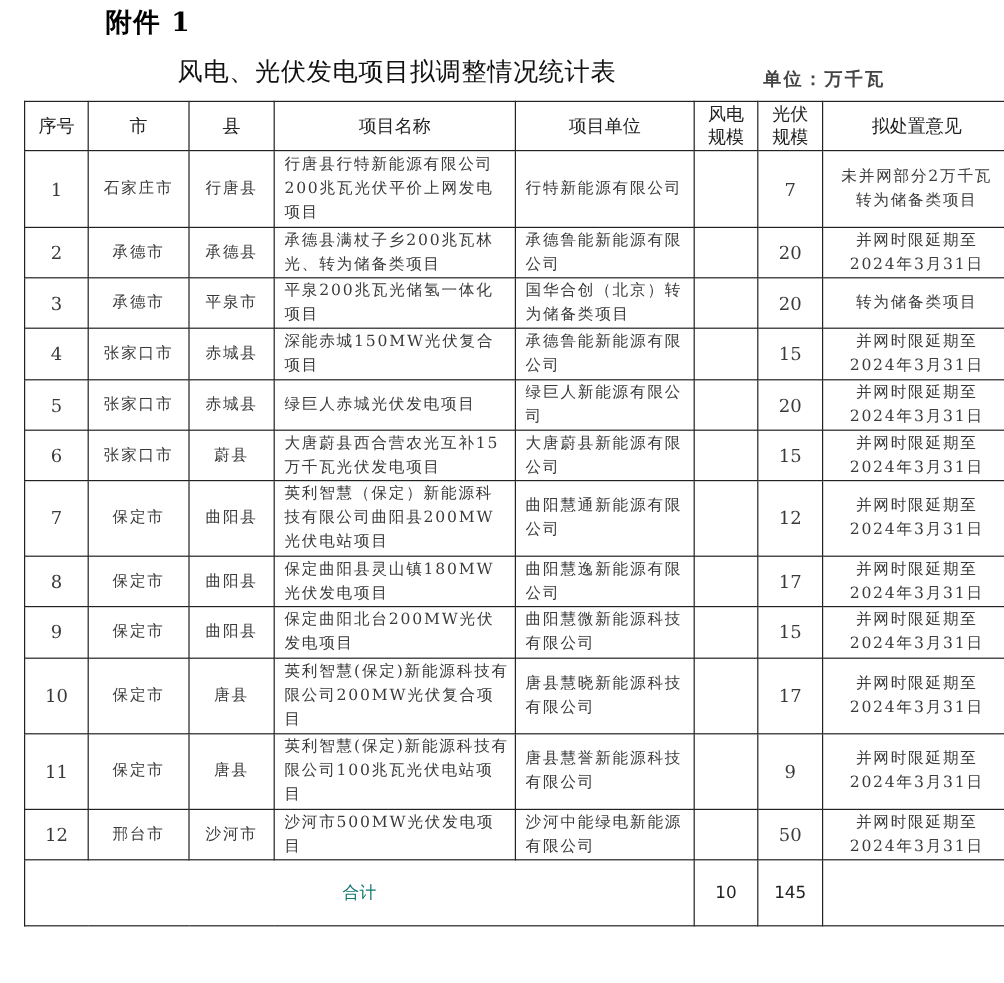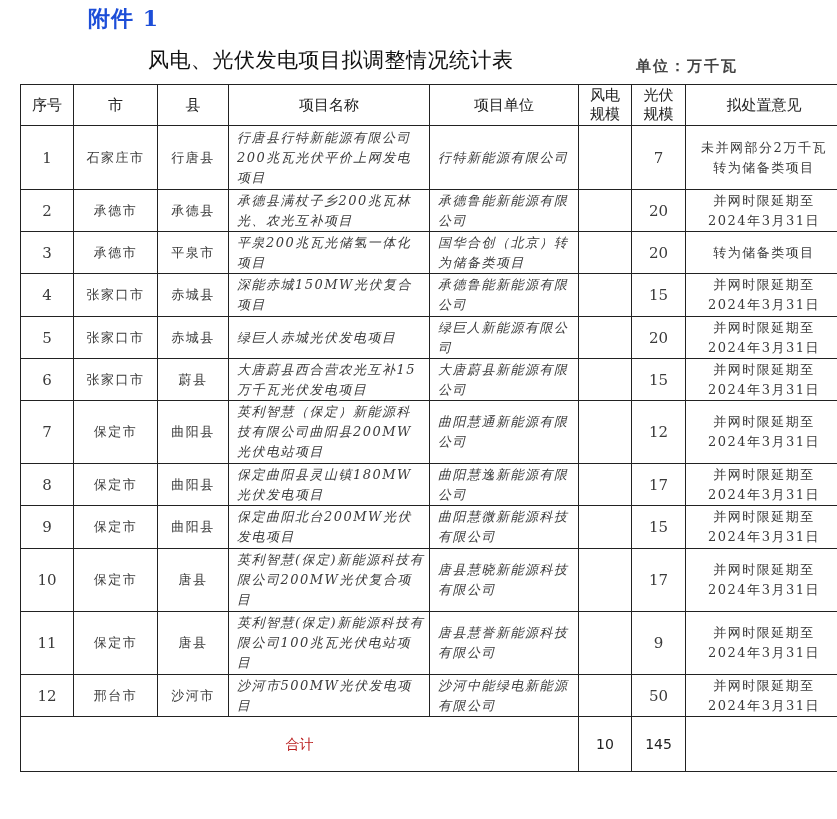--- a/index.html
+++ b/index.html
@@ -1,31 +1,31 @@
 <!DOCTYPE html>
 <html><head>
   <meta charset="utf-8">
   <style>
     html, body { margin:0; padding:0; background:#ffffff; }
     body { width:837px; height:819px; position:relative; overflow:hidden;
       font-family:"DejaVu Serif", serif; color:#3a3a3a; }
     .attach { position:absolute; left:88px; top:4px; font-family:"DejaVu Serif", serif;
-      font-size:22px; font-weight:bold; color:#1d4ed8; letter-spacing:1px; }
+      font-size:22px; font-weight:bold; color:#000000; letter-spacing:1px; }
     .title { position:absolute; left:148px; top:46px; font-family:"DejaVu Sans", sans-serif;
       font-size:21px; color:#111; letter-spacing:0.5px; }
     .unit { position:absolute; left:636px; top:57px; font-size:15px; color:#444; letter-spacing:2px;font-weight:bold; }
     table { position:absolute; left:20px; top:84px; border-collapse:collapse; table-layout:fixed; width:822px; }
     td, th { border:1.4px solid #222; padding:0; vertical-align:middle; }
     th { font-family:"DejaVu Sans", sans-serif; font-weight:normal; font-size:15px; color:#222;
       text-align:center; line-height:19px; height:40px; }
     td { font-size:13px; line-height:20px; letter-spacing:1.5px; }
     td.c { text-align:center; }
-    td.l { text-align:left; padding:0 4px 0 8px;font-style:italic; }
+    td.l { text-align:left; padding:0 4px 0 8px; }
     td.num { text-align:center; font-size:15px; letter-spacing:0; }
-    td.total-label { text-align:center; font-family:"DejaVu Sans", sans-serif; font-size:14px; color:#b91c1c; letter-spacing:0; }
+    td.total-label { text-align:center; font-family:"DejaVu Sans", sans-serif; font-size:14px; color:#0f766e; letter-spacing:0; }
     td.total-num { text-align:center; font-family:"DejaVu Sans", sans-serif; font-size:14px; color:#222; letter-spacing:0; }
   </style>
 </head>
 <body>
 
 <div class="attach">附件 1</div>
 <div class="title">风电、光伏发电项目拟调整情况统计表</div>
 <div class="unit">单位：万千瓦</div>
 
 <table>
@@ -59,21 +59,21 @@
         <td class="l">行唐县行特新能源有限公司200兆瓦光伏平价上网发电项目</td>
         <td class="l">行特新能源有限公司</td>
         <td class="num"></td>
         <td class="num">7</td>
         <td class="c" style="padding: 0px 14px;">未并网部分2万千瓦转为储备类项目</td>
       </tr>
       <tr style="height: 42px;">
         <td class="c num">2</td>
         <td class="c">承德市</td>
         <td class="c">承德县</td>
-        <td class="l">承德县满杖子乡200兆瓦林光、农光互补项目</td>
+        <td class="l">承德县满杖子乡200兆瓦林光、转为储备类项目</td>
         <td class="l">承德鲁能新能源有限公司</td>
         <td class="num"></td>
         <td class="num">20</td>
         <td class="c" style="padding: 0px 14px;">并网时限延期至2024年3月31日</td>
       </tr>
       <tr style="height: 42px;">
         <td class="c num">3</td>
         <td class="c">承德市</td>
         <td class="c">平泉市</td>
         <td class="l">平泉200兆瓦光储氢一体化项目</td>

